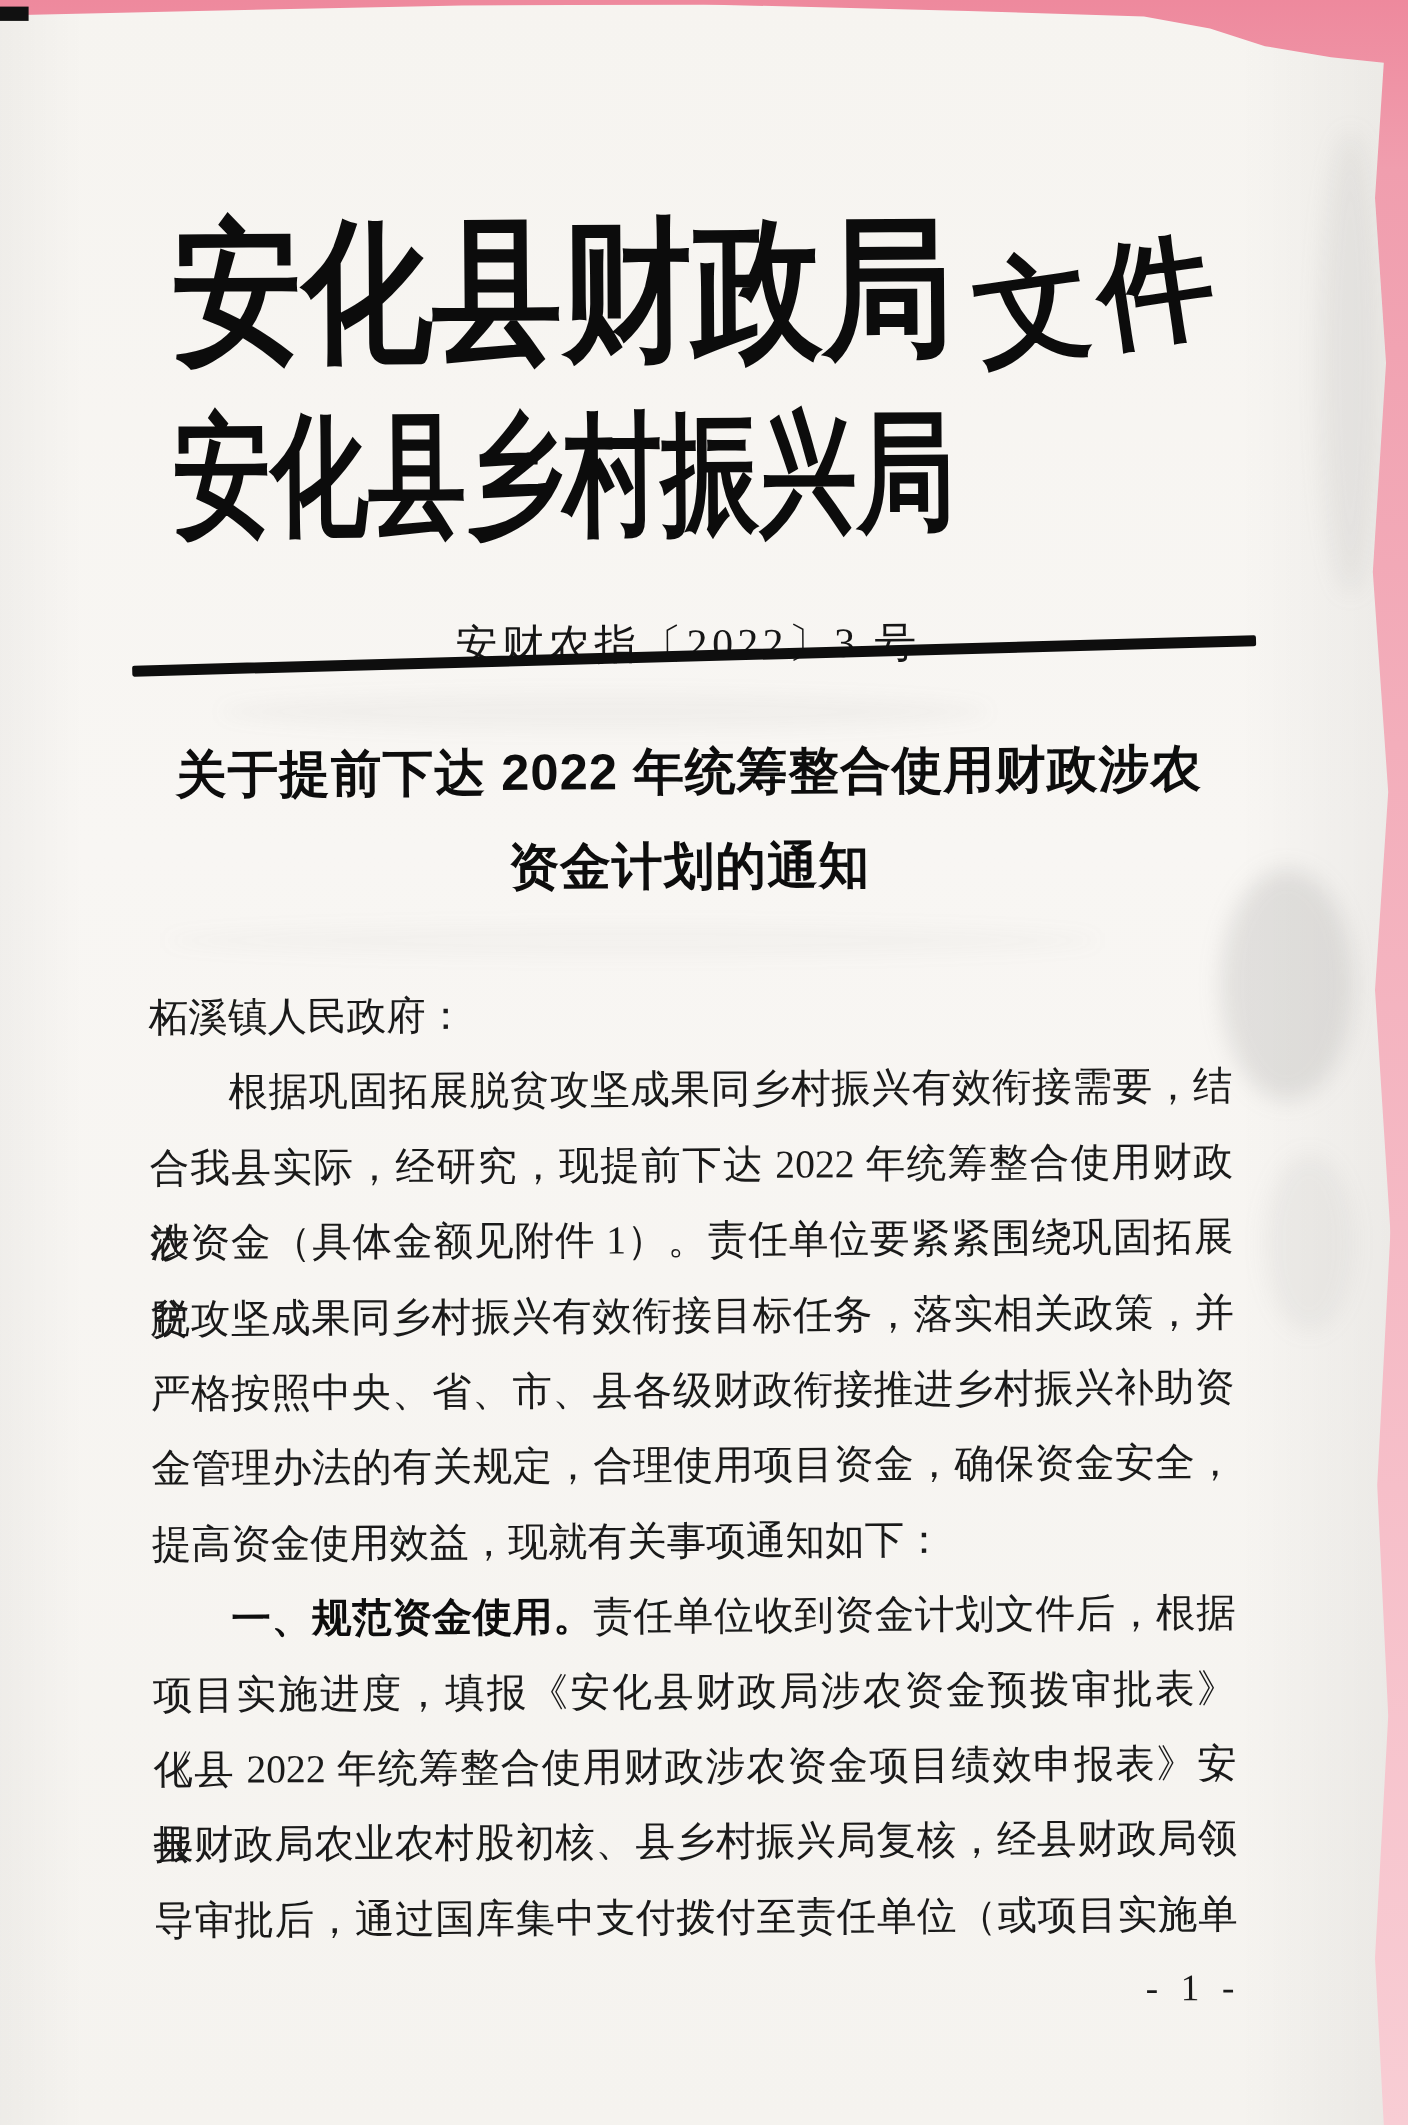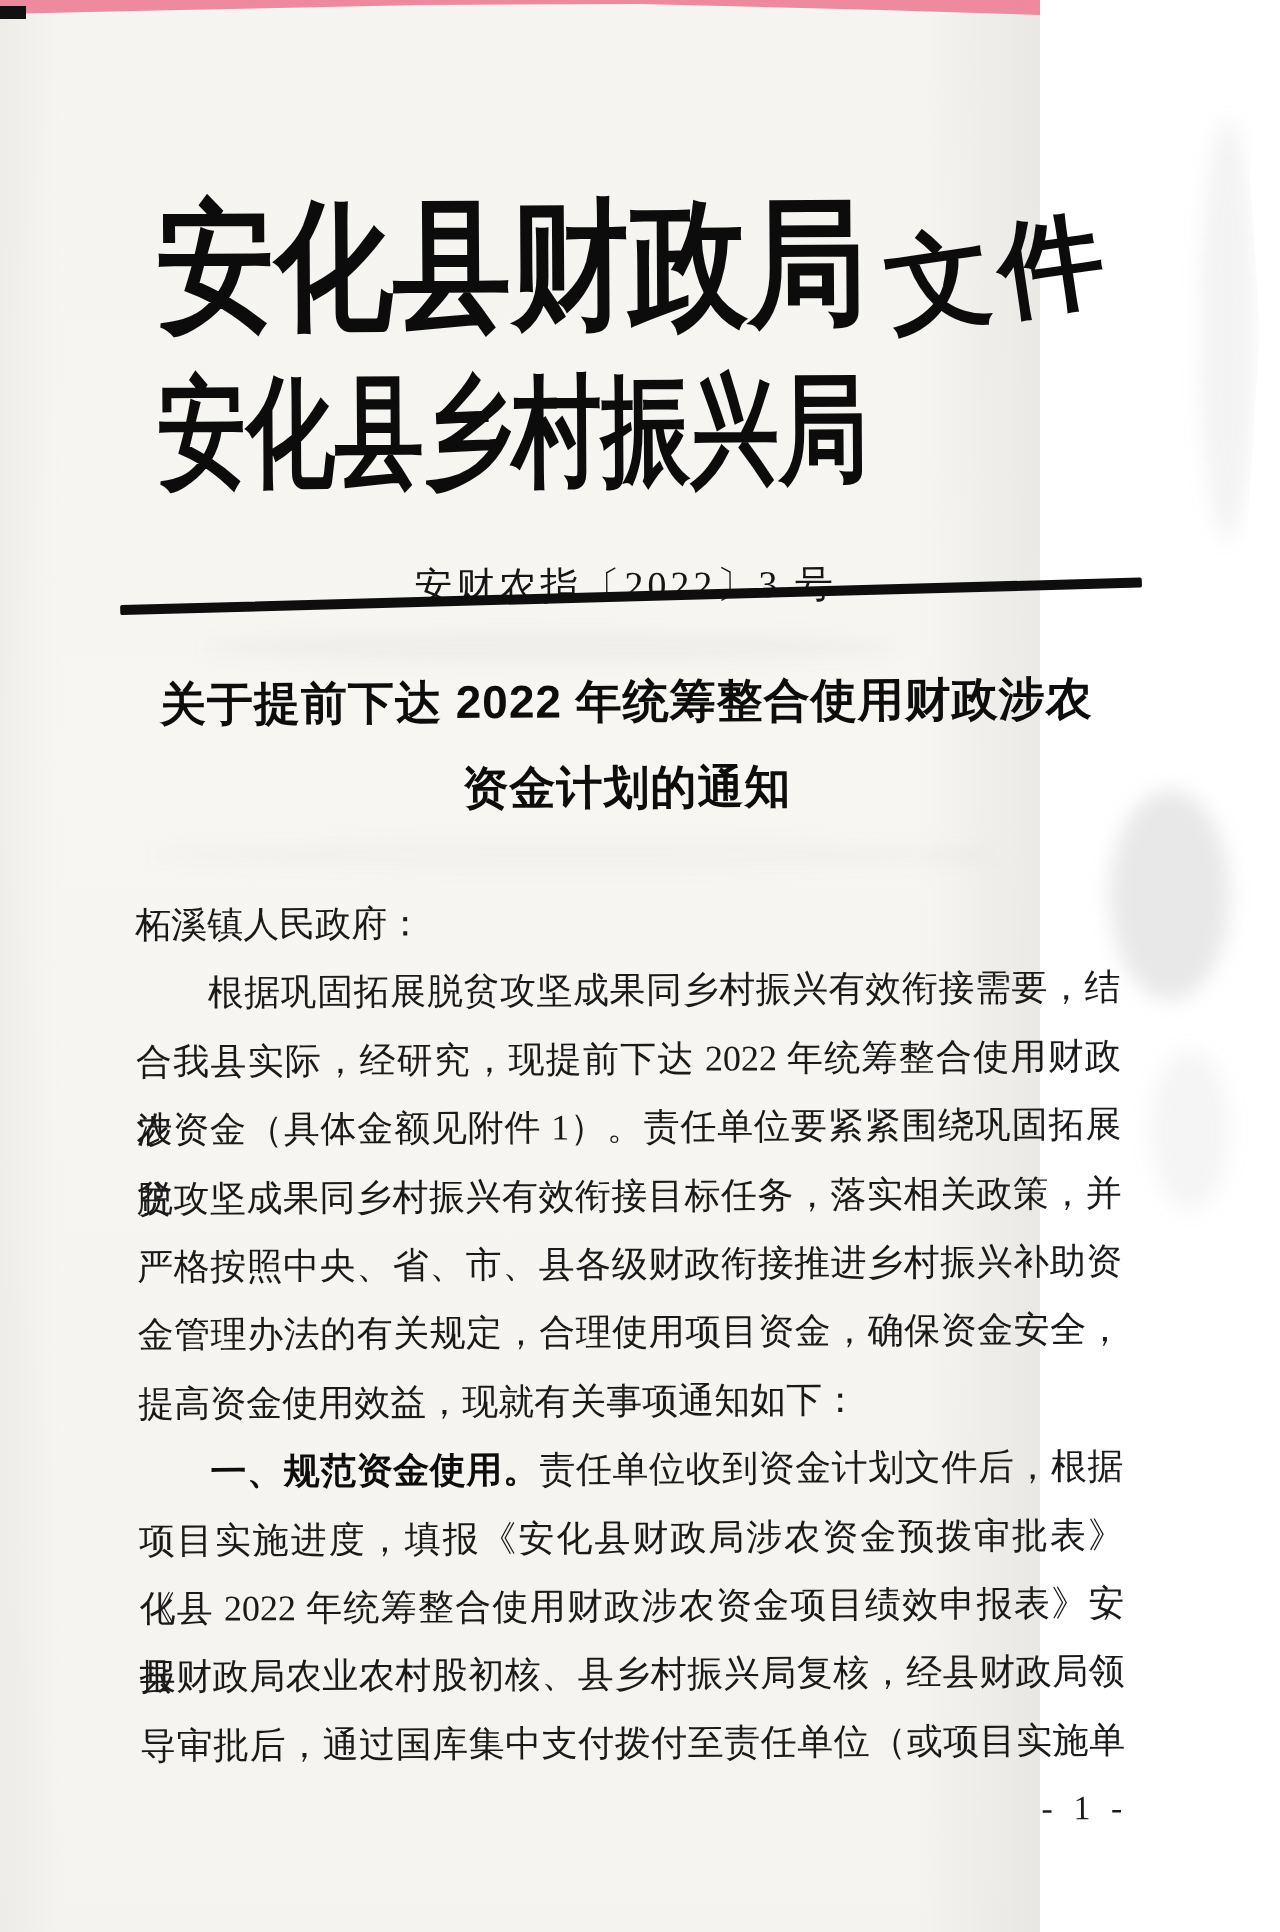--- a/index.html
+++ b/index.html
@@ -1,21 +1,21 @@
 <!DOCTYPE html>
 <html><head>
 <meta charset="utf-8">
 <style>
   html,body{margin:0;padding:0;}
   body{
     width:1280px;height:1932px;overflow:hidden;
     font-family:"Liberation Serif",serif;
     background:#fff;
   }
-  .scene{position:relative;width:1040px;height:1932px;}
+  .scene{position:relative;width:1280px;height:1932px;}
 
   
   .pink-backdrop{
     position:absolute;inset:0;
     background:linear-gradient(180deg,#ee899d 0%,#f09eae 8%,#f3aebb 35%,#f6bfc9 70%,#f8cdd4 100%);
   }
   .corner-mark{
     position:absolute;left:0;top:6px;width:26px;height:13px;background:#111;
   }
 

